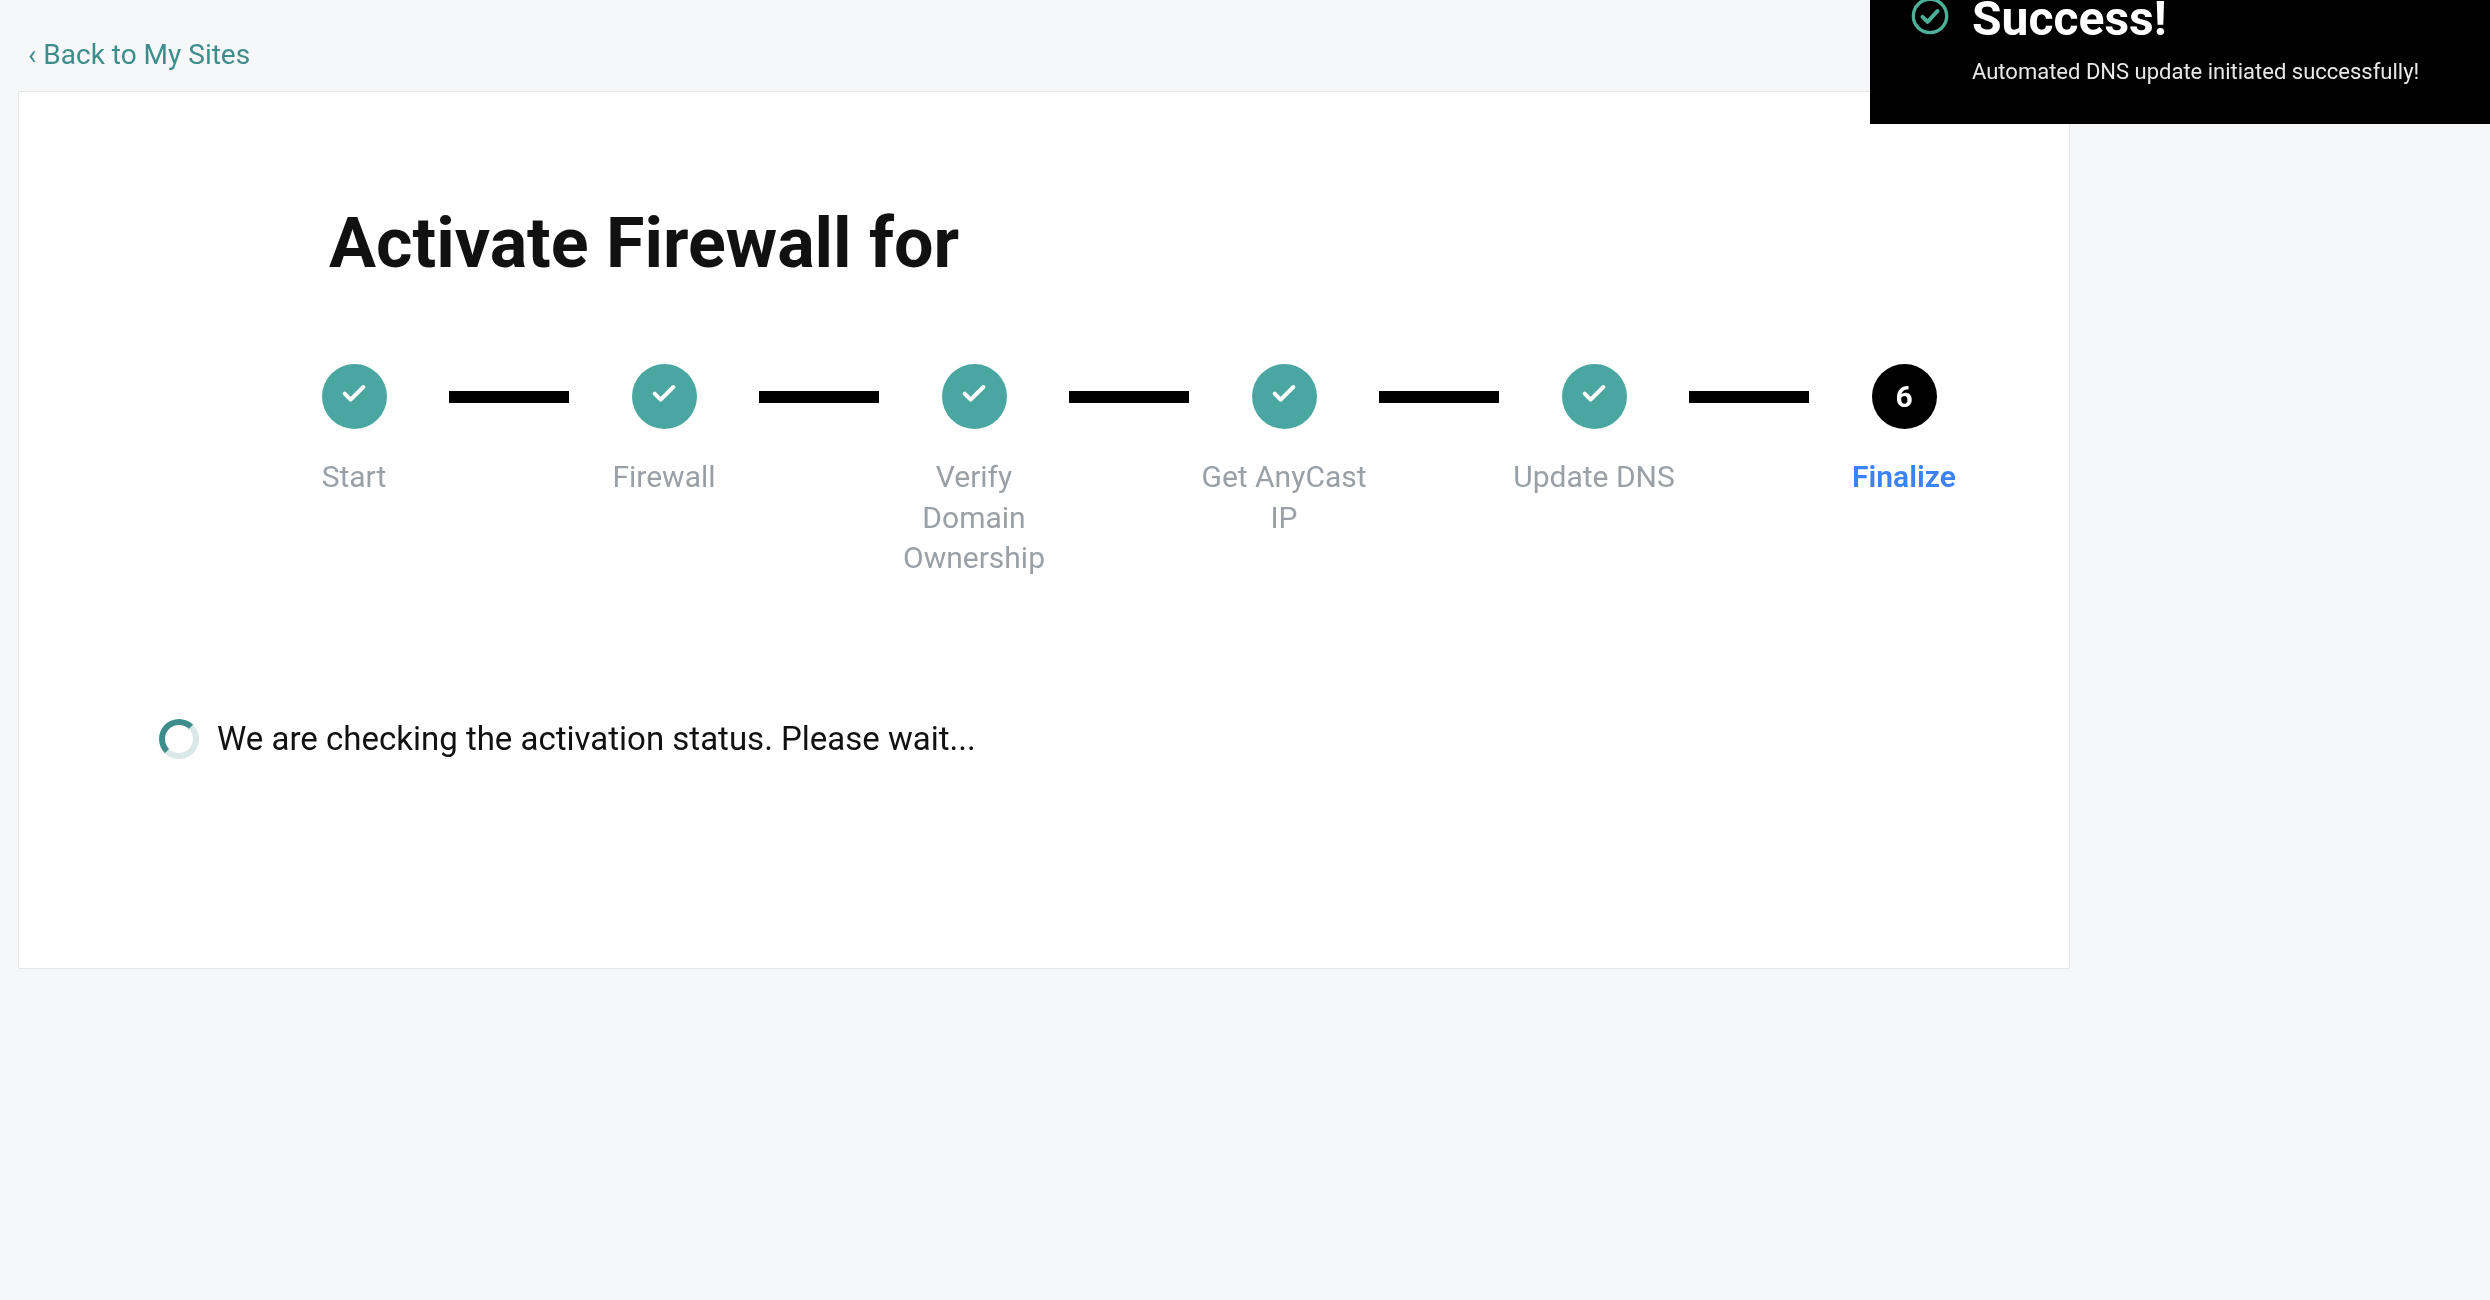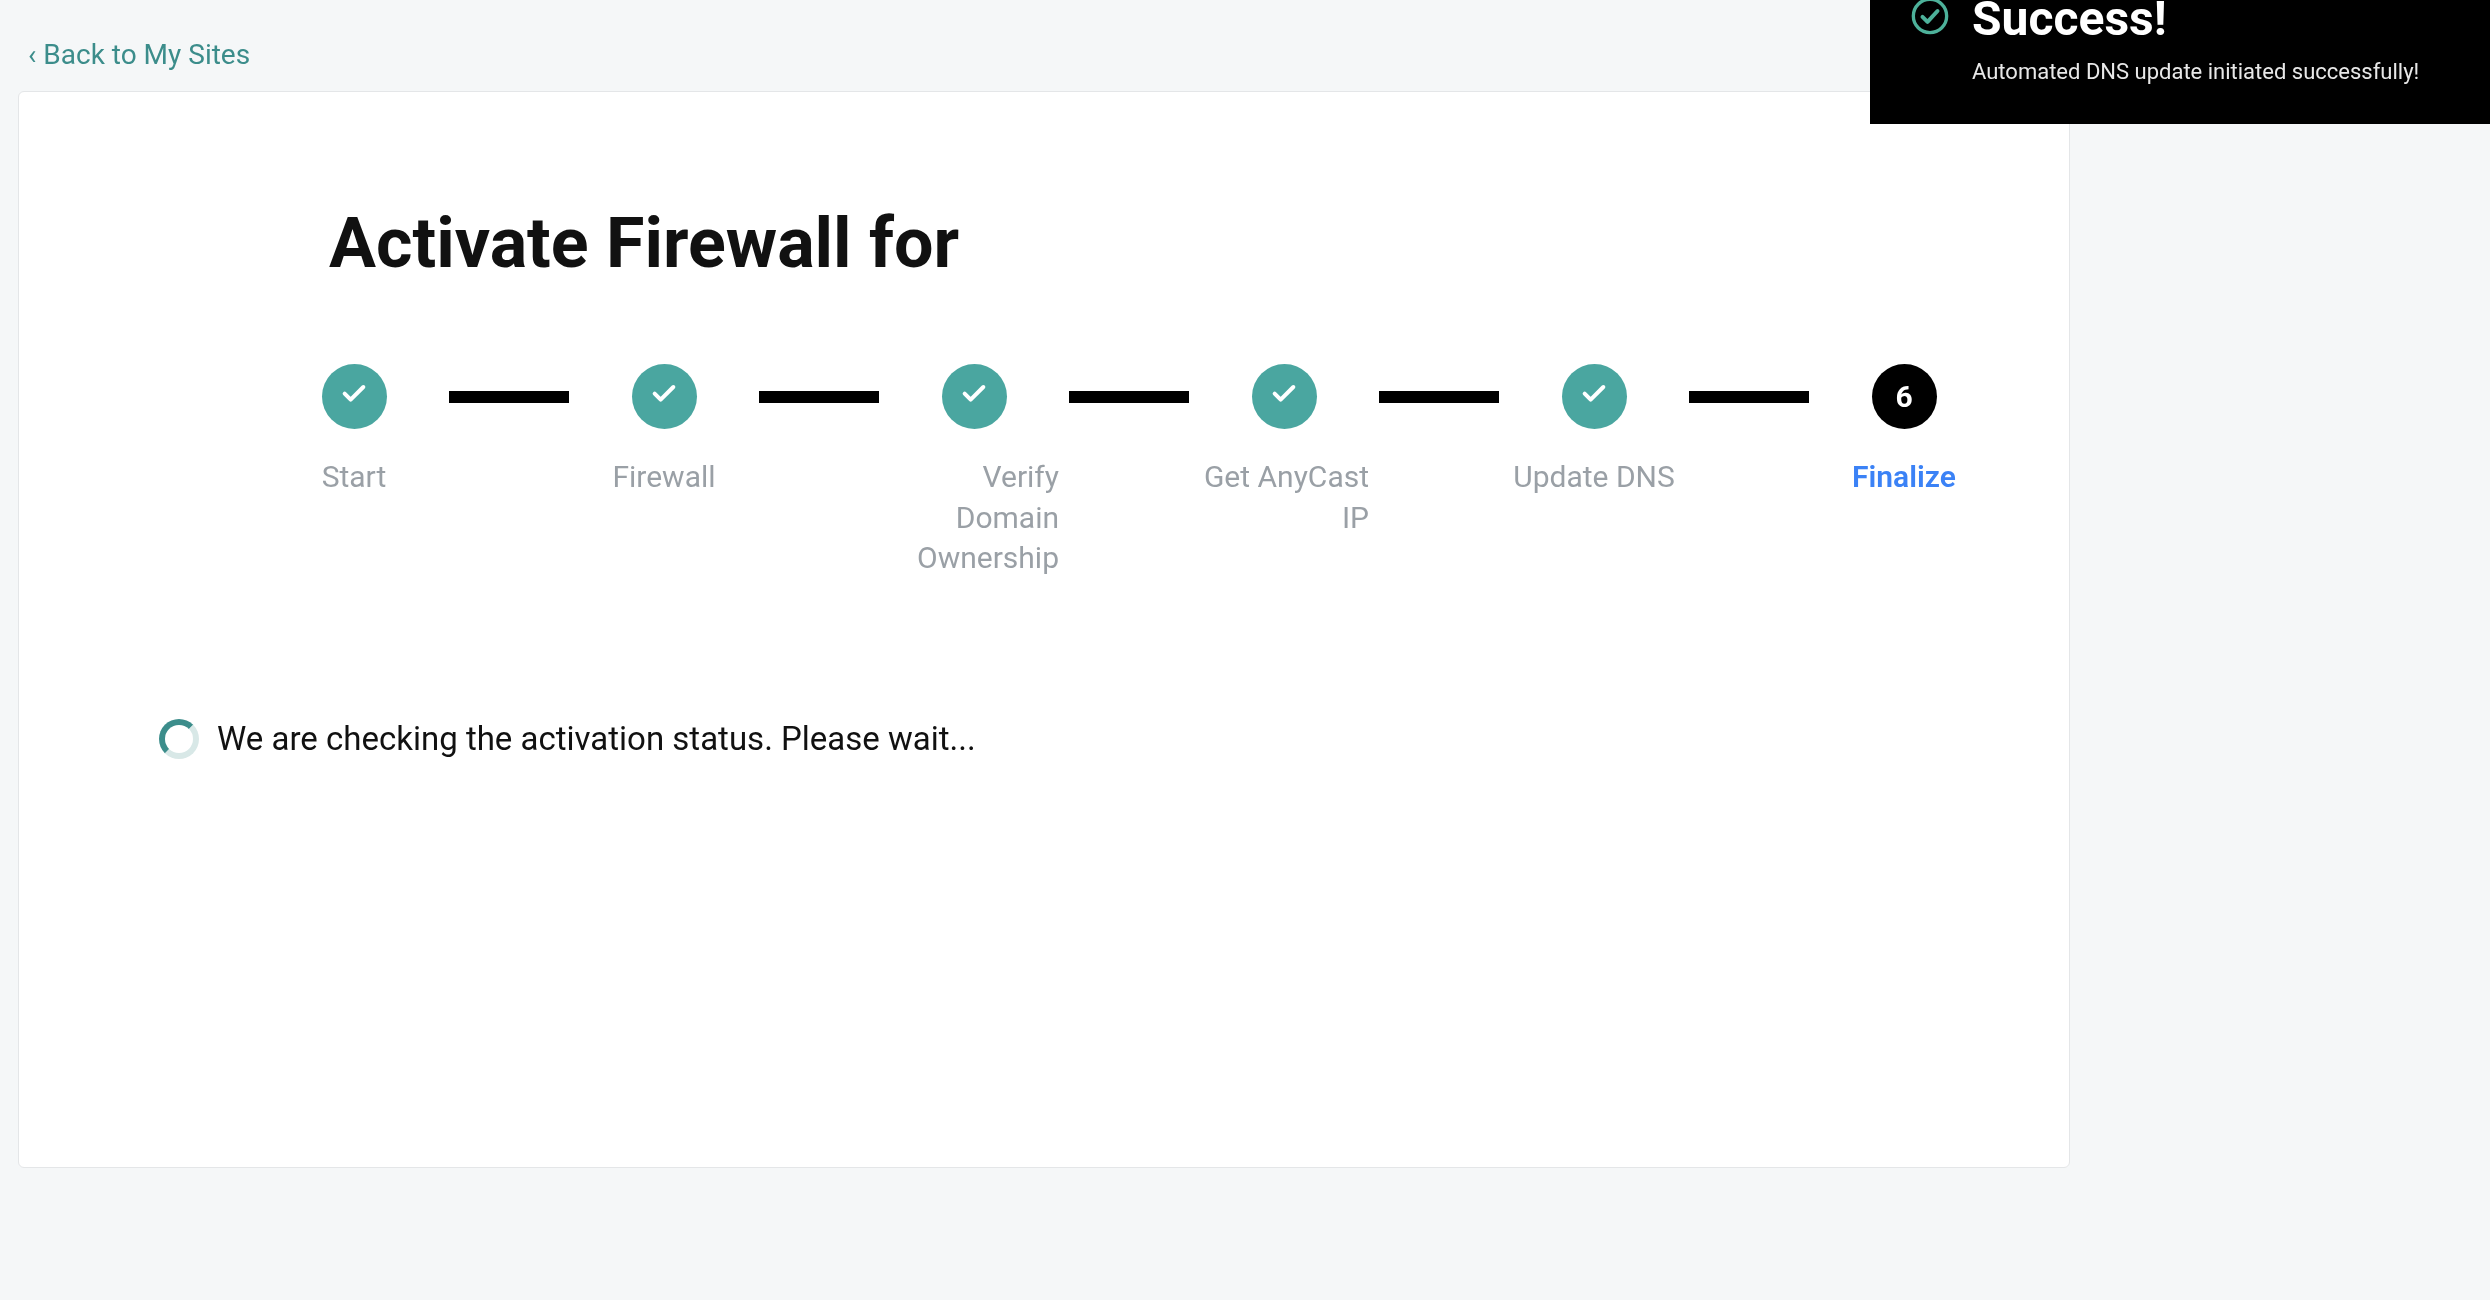--- a/index.html
+++ b/index.html
@@ -19,24 +19,24 @@
       color: #3c8d8b;
       font-size: 28px;
       font-weight: 400;
       text-decoration: none;
       cursor: pointer;
     }
 
     .card {
       background: #ffffff;
       border: 1px solid #e4e6e8;
-      border-radius: 6px;
+      border-radius: 0;
       margin: 0 0 0 18px;
       width: 2052px;
-      height: 1077px;
+      height: 878px;
       padding: 110px 140px 60px 140px;
       position: relative;
     }
 
     .page-title {
       font-size: 70px;
       font-weight: 700;
       color: #111;
       margin-left: 170px;
       margin-bottom: 80px;
@@ -64,21 +64,21 @@
       justify-content: center;
       font-size: 30px;
       font-weight: 700;
     }
     .step-circle.done { background: #4aa6a0; color: #fff; }
     .step-circle.current { background: #000; color: #fff; }
     .step-label {
       margin-top: 28px;
       font-size: 30px;
       color: #9aa0a6;
-      text-align: right;
+      text-align: center;
       max-width: 240px;
       line-height: 1.35;
     }
     .step-label.current { color: #3b82f6; font-weight: 600; }
     .connector {
       height: 12px;
       background: #000;
       flex: 1;
       margin: 27px 10px 0 10px;
       min-width: 120px;

